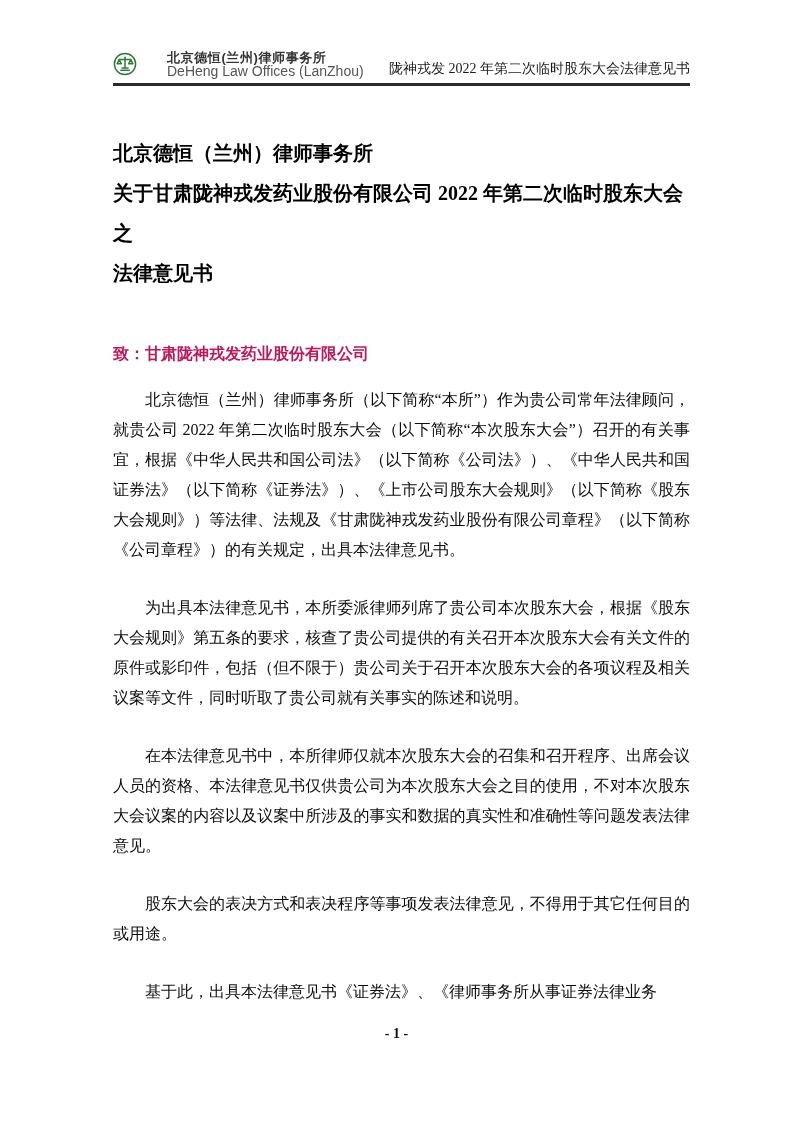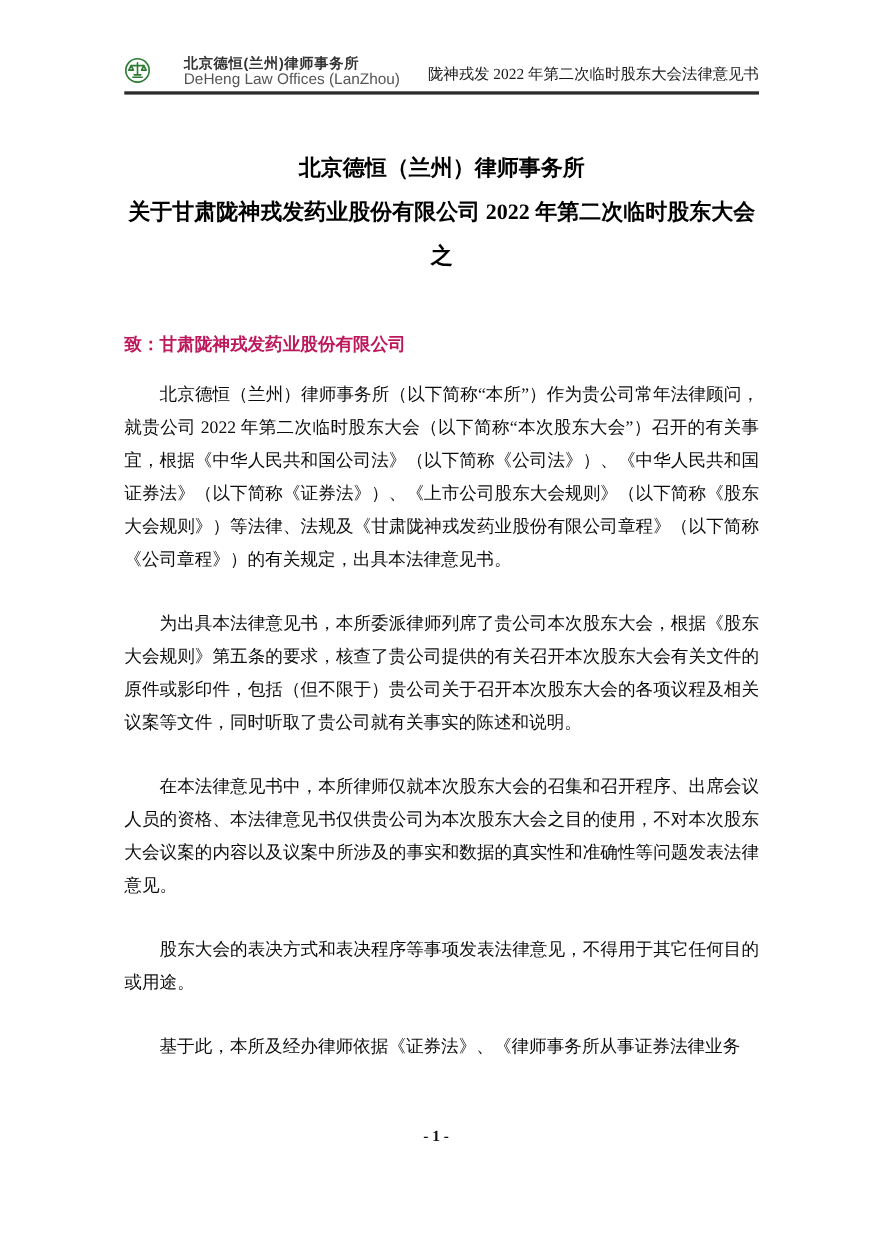--- a/index.html
+++ b/index.html
@@ -64,21 +64,20 @@
 
   
   .main {
     position: absolute;
     left: 113px;
     top: 88px;
     width: 577px;
   }
   .title-block {
     margin-top: 45px;
-    text-align: center;
     font-size: 20px;
     font-weight: bold;
     line-height: 40px;
     color: #000000;
   }
   .salutation {
     margin-top: 46px;
     font-size: 16px;
     font-weight: bold;
     line-height: 30px;
@@ -131,26 +130,27 @@
         <div class="firm-en">DeHeng Law Offices (LanZhou)</div>
       </div>
     </div>
     <div class="doc-ref">陇神戎发 2022 年第二次临时股东大会法律意见书</div>
   </div>
 
   <div class="main">
     <h1 class="title-block">
       <div>北京德恒（兰州）律师事务所</div>
       <div>关于甘肃陇神戎发药业股份有限公司 2022 年第二次临时股东大会之</div>
+      <div>法律意见书</div>
     </h1>
 
     <p class="salutation">致：甘肃陇神戎发药业股份有限公司</p>
 
     <p class="para">北京德恒（兰州）律师事务所（以下简称“本所”）作为贵公司常年法律顾问，就贵公司 2022 年第二次临时股东大会（以下简称“本次股东大会”）召开的有关事宜，根据《中华人民共和国公司法》（以下简称《公司法》）、《中华人民共和国证券法》（以下简称《证券法》）、《上市公司股东大会规则》（以下简称《股东大会规则》）等法律、法规及《甘肃陇神戎发药业股份有限公司章程》（以下简称《公司章程》）的有关规定，出具本法律意见书。</p>
     <p class="para">为出具本法律意见书，本所委派律师列席了贵公司本次股东大会，根据《股东大会规则》第五条的要求，核查了贵公司提供的有关召开本次股东大会有关文件的原件或影印件，包括（但不限于）贵公司关于召开本次股东大会的各项议程及相关议案等文件，同时听取了贵公司就有关事实的陈述和说明。</p>
     <p class="para">在本法律意见书中，本所律师仅就本次股东大会的召集和召开程序、出席会议人员的资格、本法律意见书仅供贵公司为本次股东大会之目的使用，不对本次股东大会议案的内容以及议案中所涉及的事实和数据的真实性和准确性等问题发表法律意见。</p>
     <p class="para">股东大会的表决方式和表决程序等事项发表法律意见，不得用于其它任何目的或用途。</p>
-    <p class="para">基于此，本所及经办律师依据《证券法》、《律师事务所从事证券法律业务</p>
+    <p class="para">基于此，出具本法律意见书《证券法》、《律师事务所从事证券法律业务</p>
   </div>
 
   <div class="footer">- 1 -</div>
 
 </div>
 
 </body></html>

